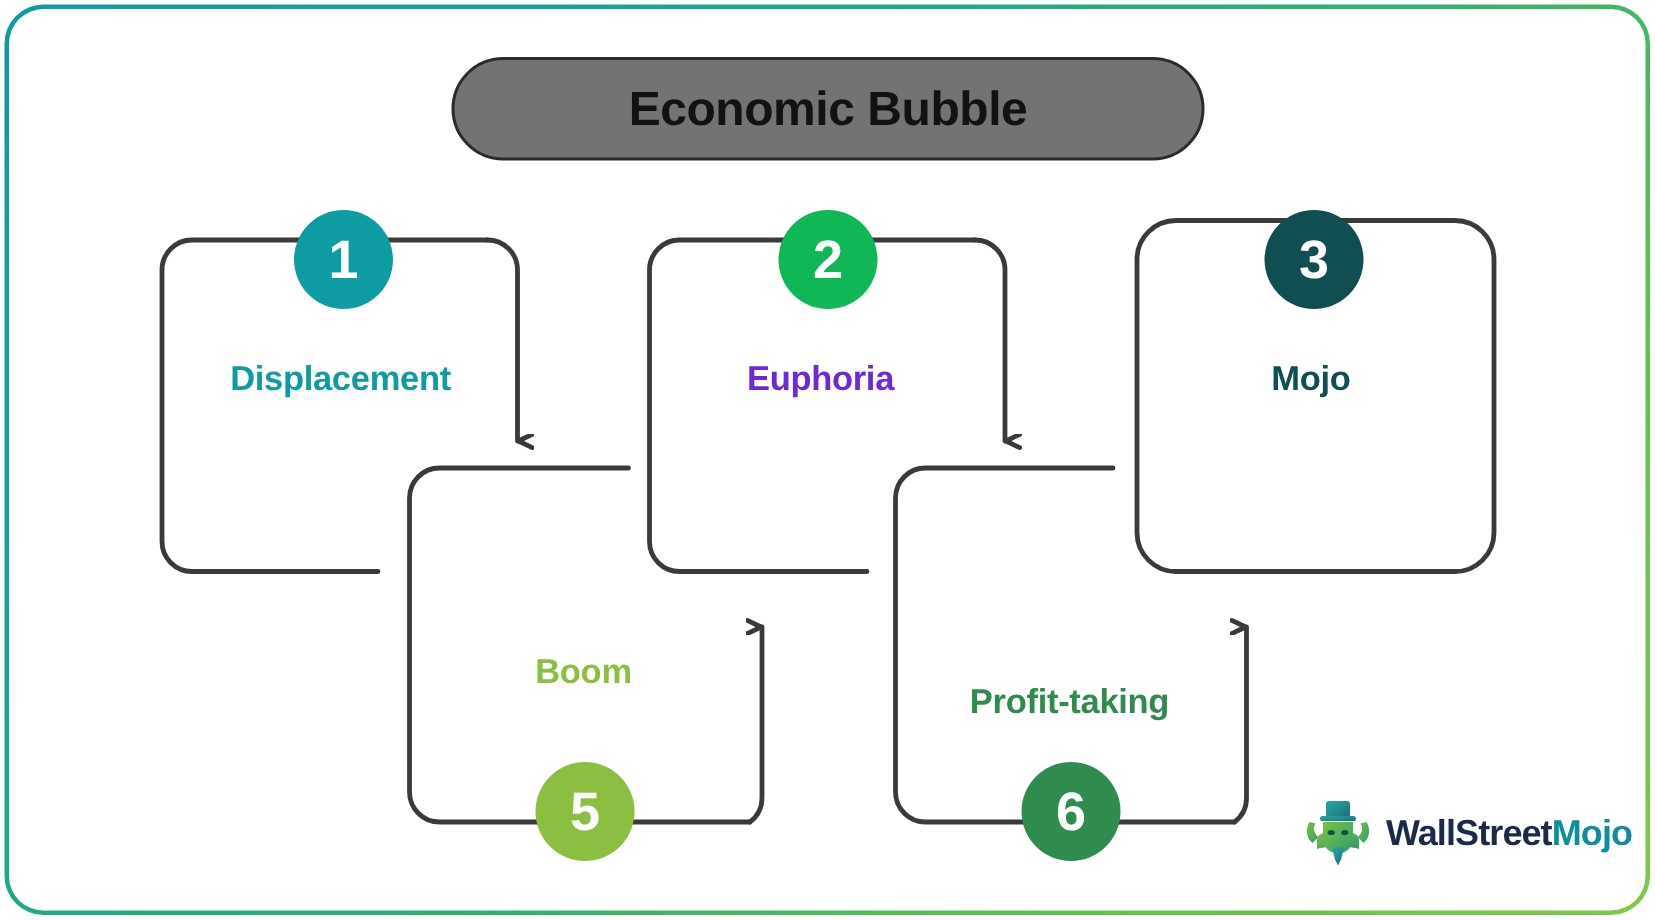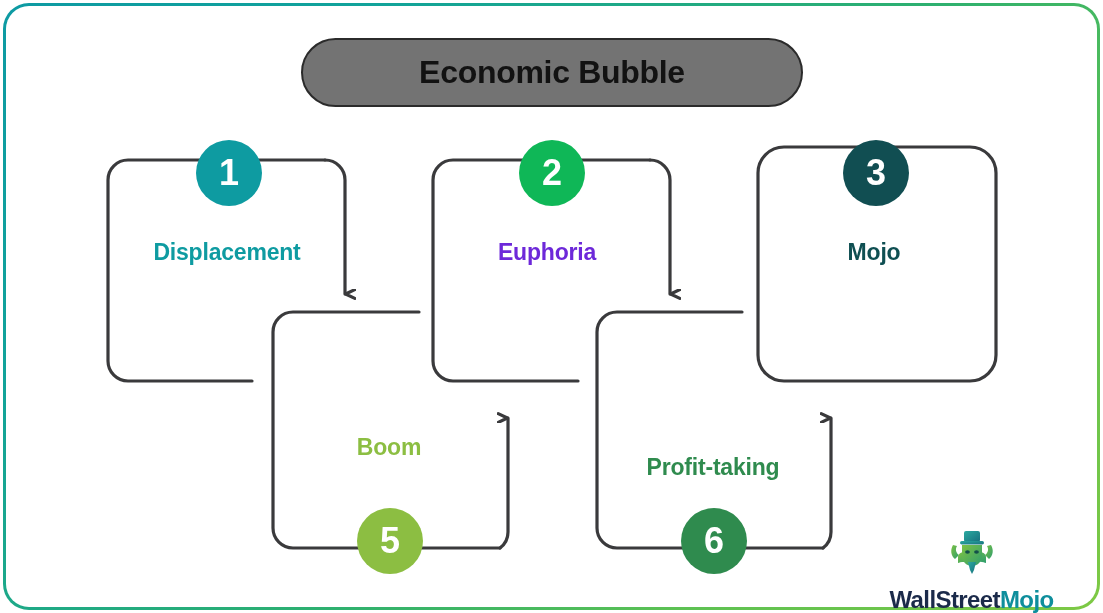--- a/index.html
+++ b/index.html
@@ -78,21 +78,21 @@
     font-size:36px;
     font-weight:bold;
     transform:translateX(-50%);
   }
 
   
   #logo {
     position:absolute;
     left:869px; top:529px;
     width:205px; height:54px;
-    display:flex; align-items:center; gap:9px;flex-direction:column;
+    display:flex; align-items:center; gap:9px;
   }
   #logo-mark { width:46px; height:48px; flex:0 0 auto; }
   #logo-text { font-size:24px; font-weight:bold; letter-spacing:-0.6px; white-space:nowrap; }
   #logo-text .ws { color:#1b2a4a; }
   #logo-text .mj { color:#0e8e9c; }
 </style>
 </head>
 <body>
 
 <div id="canvas">

